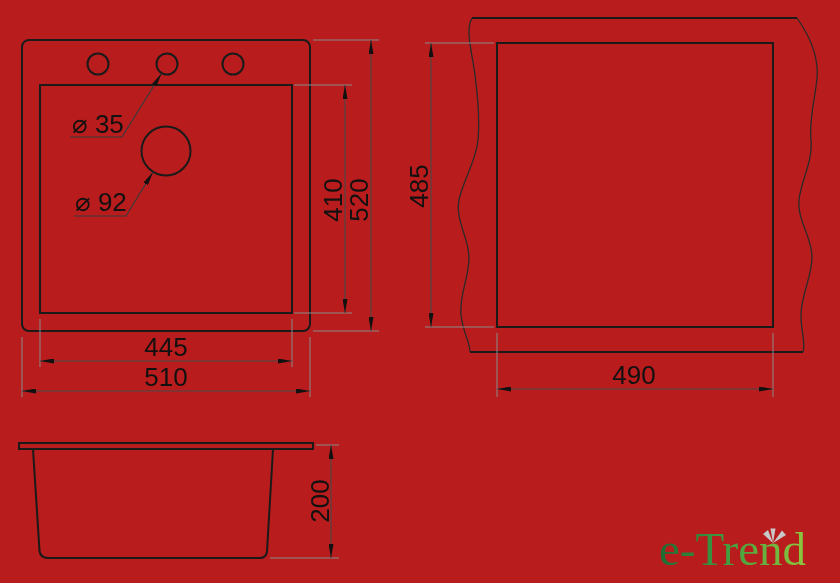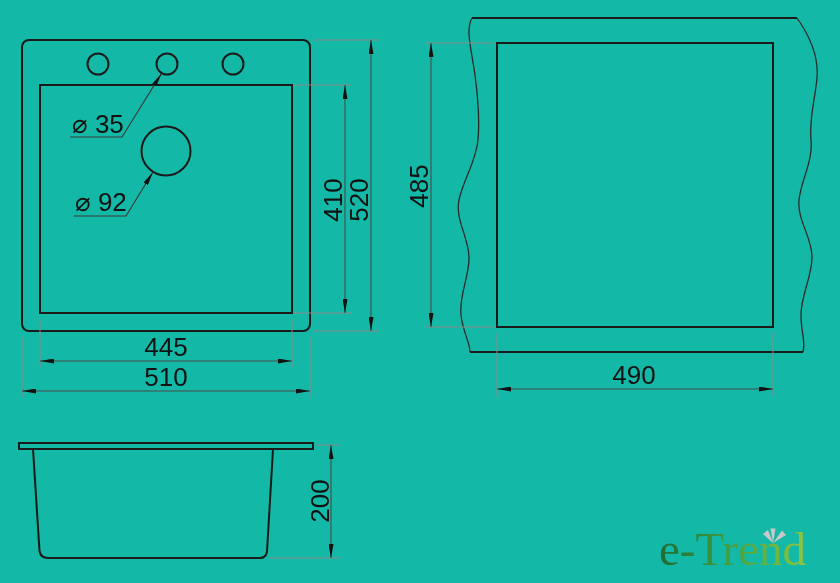--- a/index.html
+++ b/index.html
@@ -1,16 +1,16 @@
 <!DOCTYPE html>
 <html><head>
 <meta charset="utf-8">
 <style>
   html,body{margin:0;padding:0;background:#fff;}
-  #canvas{position:relative;width:840px;height:583px;background:#14b8a6;overflow:hidden;
+  #canvas{position:relative;width:840px;height:583px;background:#b91c1c;overflow:hidden;
           font-family:"Liberation Sans","DejaVu Sans",sans-serif;}
   svg{position:absolute;left:0;top:0;}
   .obj{fill:none;stroke:#1a1a1a;stroke-width:2;}
   .obj-thin{fill:none;stroke:#2a2a2a;stroke-width:1.3;}
   .ext{fill:none;stroke:#8a8a8a;stroke-width:1;}
   .dimline{fill:none;stroke:#4a4a4a;stroke-width:1.1;}
   .leader{fill:none;stroke:#3a3a3a;stroke-width:1.2;}
   .dimtext{font-family:"Liberation Sans","DejaVu Sans",sans-serif;font-size:26px;fill:#111;}
   .logotext{font-family:"Liberation Serif","DejaVu Serif",serif;font-size:47px;}
 </style>

